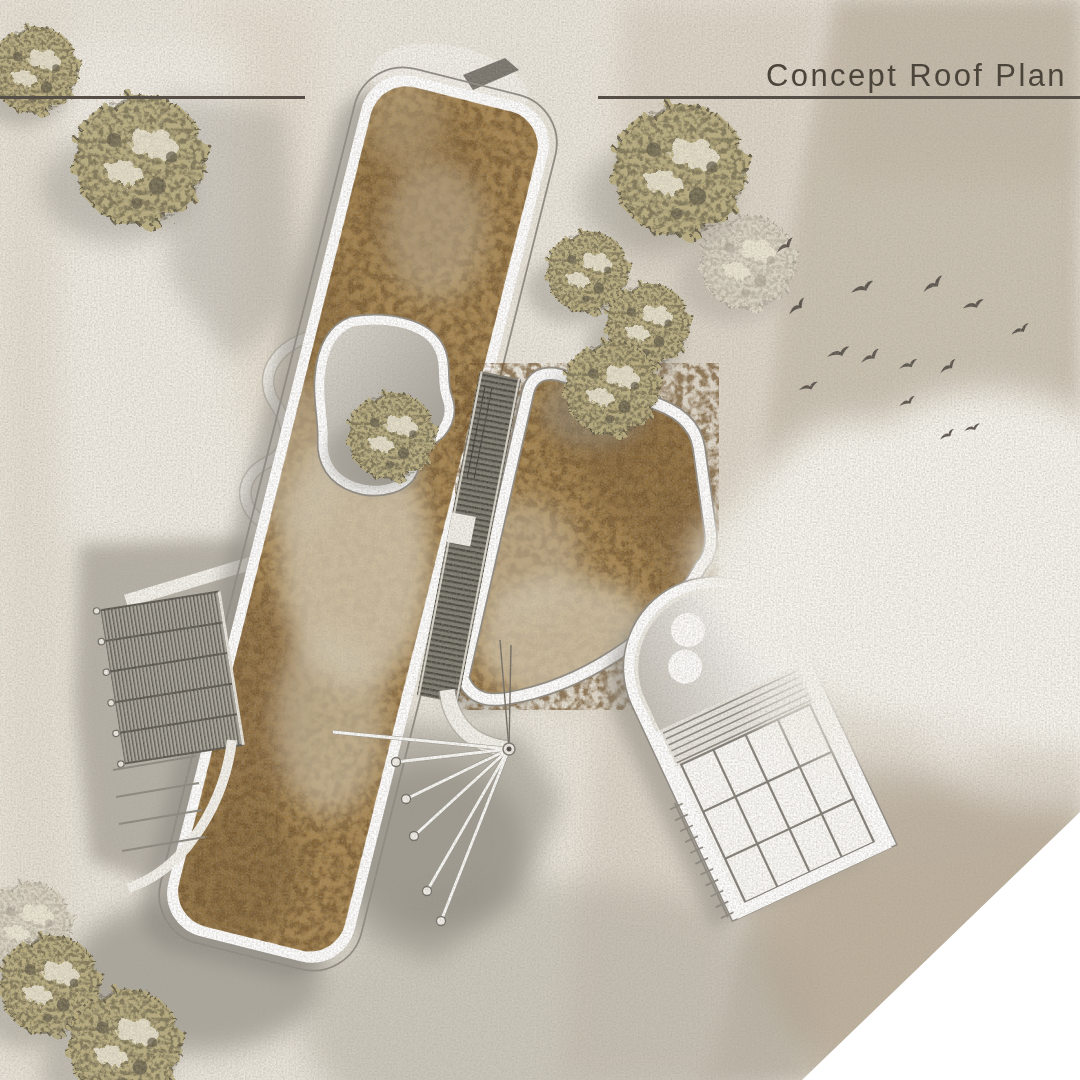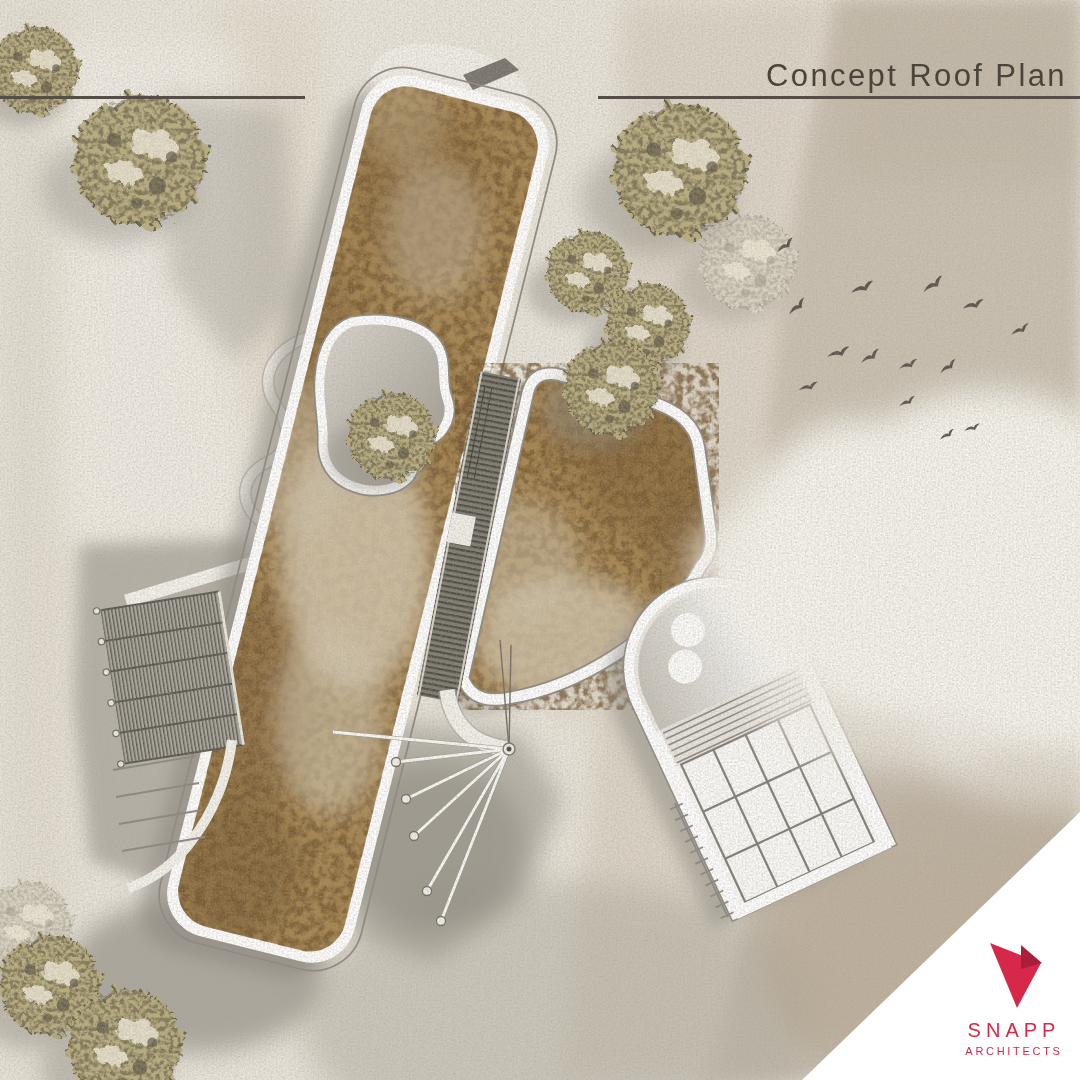--- a/index.html
+++ b/index.html
@@ -494,21 +494,13 @@
 
   <rect width="1080" height="1080" filter="url(#grain)" opacity="0.5"></rect>
 
   <polygon points="802,1080 1080,812 1080,1080" fill="#ffffff"></polygon>
 </svg>
 
   <div class="rule left"></div>
   <div class="rule right"></div>
   <div class="page-title">Concept Roof Plan</div>
 
-  <div class="brand">
-    <svg width="60" height="72" viewBox="0 0 60 72">
-      <polygon points="6,5 57,25 33,70" fill="#d7284a"></polygon>
-      <polygon points="37,7 58,25 37,31" fill="#a81f3a"></polygon>
-    </svg>
-    <div class="brand-name">SNAPP</div>
-    <div class="brand-sub">ARCHITECTS</div>
-  </div>
 </div>
 
 </body></html>

